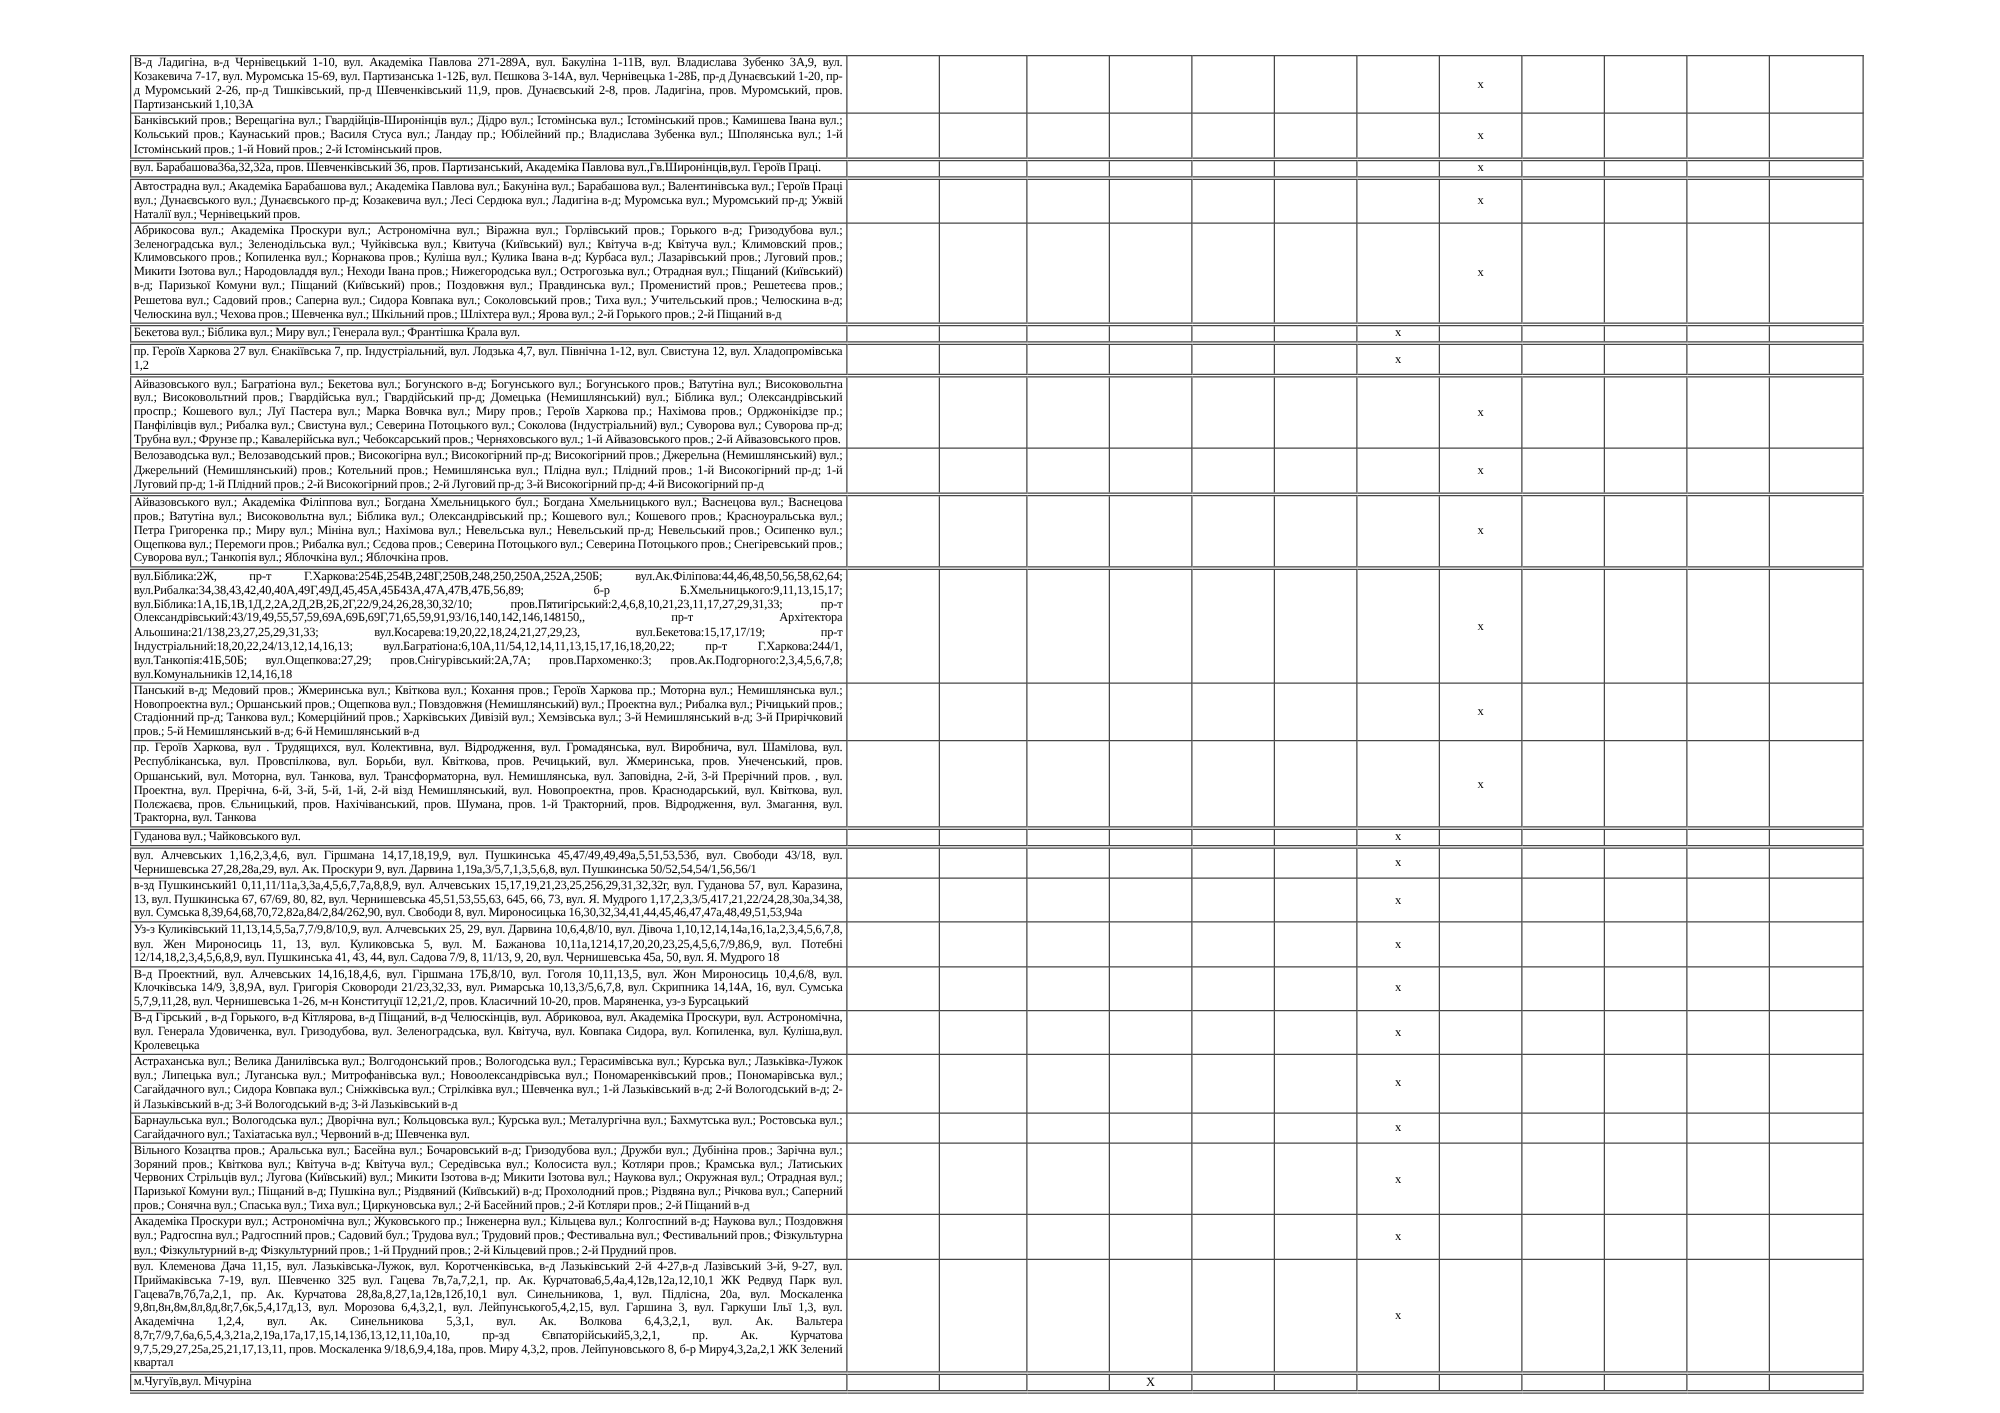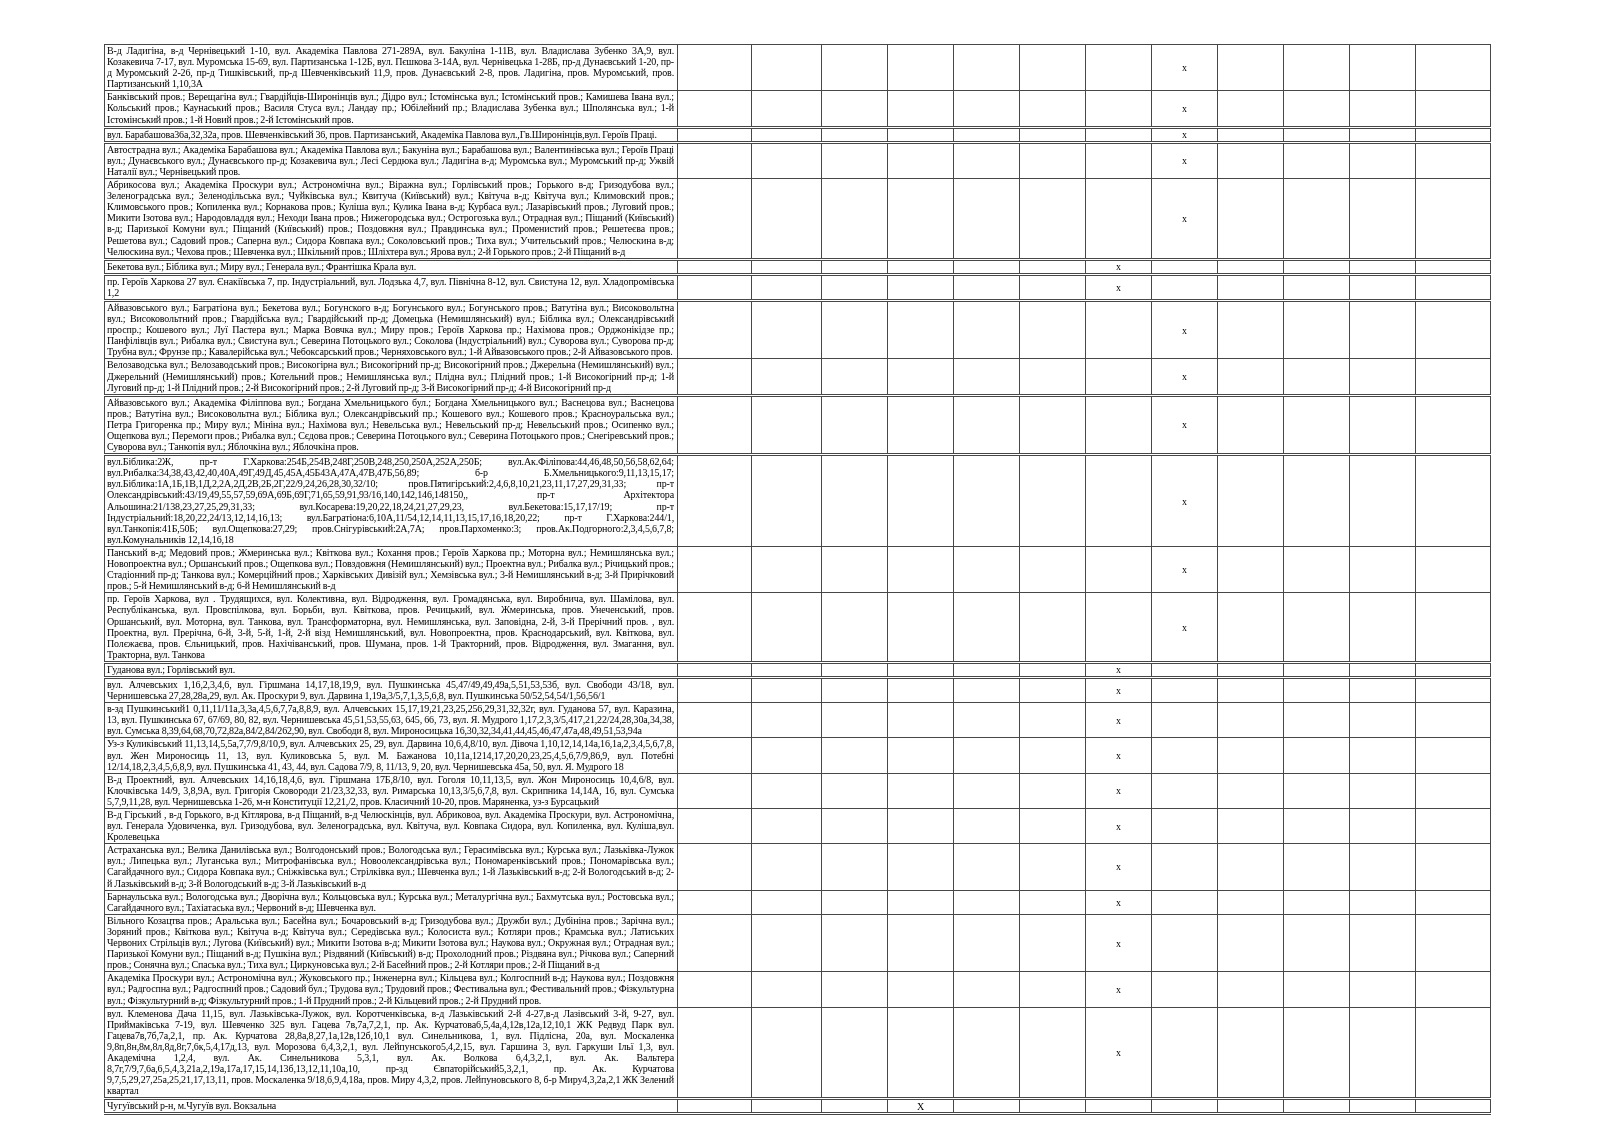--- a/index.html
+++ b/index.html
@@ -126,21 +126,21 @@
           <td class="markcell"></td>
           <td class="markcell"></td>
           <td class="markcell">х</td>
           <td class="markcell"></td>
           <td class="markcell"></td>
           <td class="markcell"></td>
           <td class="markcell"></td>
           <td class="markcell"></td>
         </tr>
         <tr class="dbl">
-          <td class="streets">пр. Героїв Харкова 27 вул. Єнакіївська 7, пр. Індустріальний, вул. Лодзька 4,7, вул. Північна  8-12, вул. Свистуна 12, вул. Хладопромівська 1,2</td>
+          <td class="streets">пр. Героїв Харкова 27 вул. Єнакіївська 7, пр. Індустріальний, вул. Лодзька 4,7, вул. Північна  1-12, вул. Свистуна 12, вул. Хладопромівська 1,2</td>
           <td class="markcell"></td>
           <td class="markcell"></td>
           <td class="markcell"></td>
           <td class="markcell"></td>
           <td class="markcell"></td>
           <td class="markcell"></td>
           <td class="markcell">х</td>
           <td class="markcell"></td>
           <td class="markcell"></td>
           <td class="markcell"></td>
@@ -231,21 +231,21 @@
           <td class="markcell"></td>
           <td class="markcell"></td>
           <td class="markcell"></td>
           <td class="markcell">х</td>
           <td class="markcell"></td>
           <td class="markcell"></td>
           <td class="markcell"></td>
           <td class="markcell"></td>
         </tr>
         <tr class="dbl">
-          <td class="streets">Гуданова вул.; Горлівський вул.</td>
+          <td class="streets">Гуданова вул.; Чайковського вул.</td>
           <td class="markcell"></td>
           <td class="markcell"></td>
           <td class="markcell"></td>
           <td class="markcell"></td>
           <td class="markcell"></td>
           <td class="markcell"></td>
           <td class="markcell">х</td>
           <td class="markcell"></td>
           <td class="markcell"></td>
           <td class="markcell"></td>
@@ -395,22 +395,22 @@
           <td class="markcell"></td>
           <td class="markcell"></td>
           <td class="markcell"></td>
           <td class="markcell">х</td>
           <td class="markcell"></td>
           <td class="markcell"></td>
           <td class="markcell"></td>
           <td class="markcell"></td>
           <td class="markcell"></td>
         </tr>
-        <tr>
-          <td class="streets">Чугуївський р-н,  м.Чугуїв  вул. Вокзальна</td>
+        <tr class="dbl">
+          <td class="streets">м.Чугуїв,вул. Мічуріна</td>
           <td class="markcell"></td>
           <td class="markcell"></td>
           <td class="markcell"></td>
           <td class="markcell">Х</td>
           <td class="markcell"></td>
           <td class="markcell"></td>
           <td class="markcell"></td>
           <td class="markcell"></td>
           <td class="markcell"></td>
           <td class="markcell"></td>

